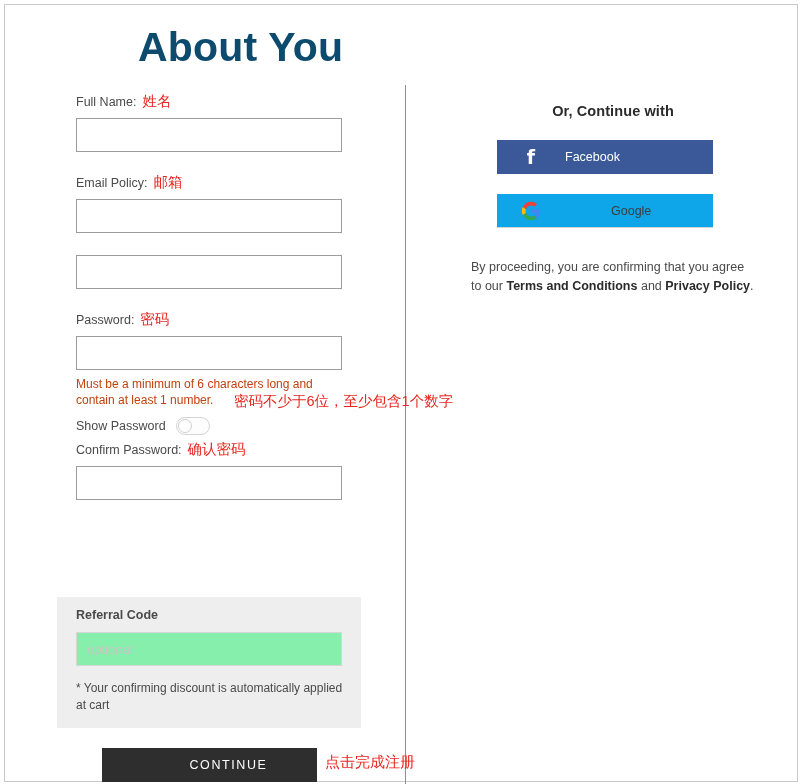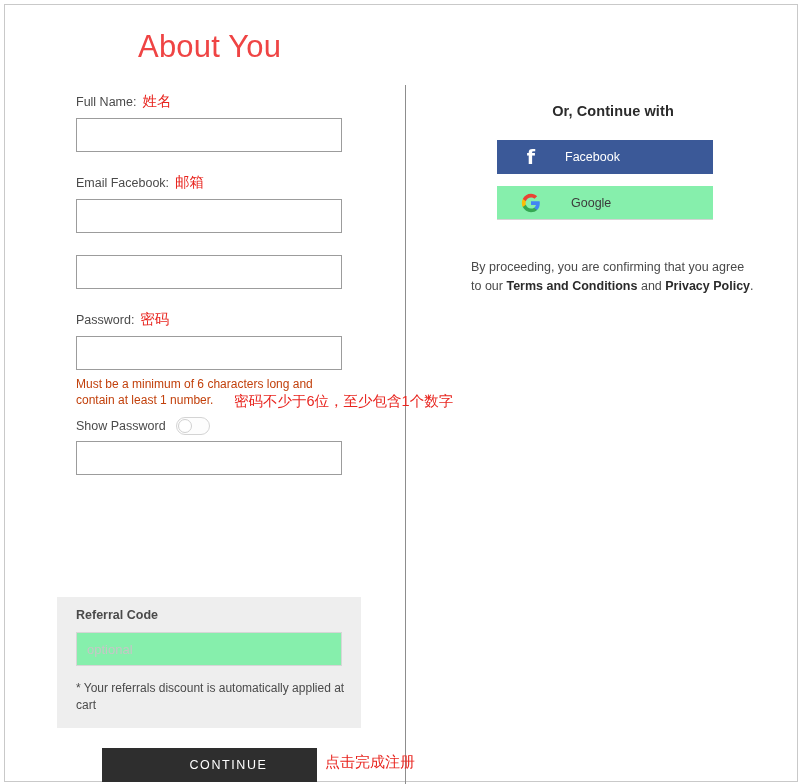--- a/index.html
+++ b/index.html
@@ -23,23 +23,23 @@
     width: 794px;
     height: 778px;
     border: 1px solid #c9c9c9;
     box-sizing: border-box;
     background: #ffffff;
   }
   .page-title {
     position: absolute;
     left: 133px;
     top: 22px;
-    font-size: 31px;
-    font-weight: 400;
-    color: #ef4444;
+    font-size: 41px;
+    font-weight: 700;
+    color: #0c4a6e;
     letter-spacing: 0.2px;
     line-height: 40px;
   }
   .divider {
     position: absolute;
     left: 400px;
     top: 80px;
     width: 1px;
     height: 700px;
     background: #8d8d8d;
@@ -239,24 +239,25 @@
     font-weight: bold;
     font-family: "DejaVu Sans", sans-serif;
     line-height: 1;
   }
   .fb-label {
     color: #ffffff;
     font-size: 12.5px;
   }
   .google-btn {
     left: 37px;
-    top: 83px;
-    background: #86efac;
+    top: 91px;
+    background: #0ea5e9;
     border: none;
     border-bottom: 1px solid #d3d3d3;
+    gap: 40px;
   }
   .g-icon {
     width: 68px;
     display: flex;
     justify-content: center;
     align-items: center;
   }
   .google-label {
     color: #3c3c3c;
     font-size: 12.5px;
@@ -286,21 +287,21 @@
 
     <div class="field-block">
       <div class="field-label">
         <span>Full Name:</span><span class="zh">姓名</span>
       </div>
       <input class="text-input" type="text" placeholder="" style="">
     </div>
 
     <div class="field-block">
       <div class="field-label">
-        <span>Email Facebook:</span><span class="zh">邮箱</span>
+        <span>Email Policy:</span><span class="zh">邮箱</span>
       </div>
       <input class="text-input" type="text" placeholder="" style="">
     </div>
 
     <div class="field-block">
       <input class="text-input" type="text" placeholder="" style="">
     </div>
 
     <div class="field-block" style="margin-bottom:12px;">
       <div class="field-label">
@@ -315,29 +316,32 @@
     </div>
 
     <div class="show-pw-row">
       <span class="show-pw-label">Show Password</span>
       <div class="toggle">
         <div class="knob"></div>
       </div>
     </div>
 
     <div class="field-block">
+      <div class="field-label">
+        <span>Confirm Password:</span><span class="zh">确认密码</span>
+      </div>
       <input class="text-input" type="password" placeholder="" style="">
     </div>
 
   </div>
 
   <div class="referral-panel">
     <div class="referral-label">Referral Code</div>
     <input class="referral-input" type="text" placeholder="optional" style="">
-    <div class="referral-note">* Your referrals discount is automatically applied at cart</div>
+    <div class="referral-note">* Your confirming discount is automatically applied at cart</div>
   </div>
 
   <button class="continue-btn">CONTINUE</button>
   <div class="continue-zh">点击完成注册</div>
 
   <div class="right-col">
 
     <div class="or-title">Or, Continue with</div>
 
     <div class="social-btn fb-btn">

